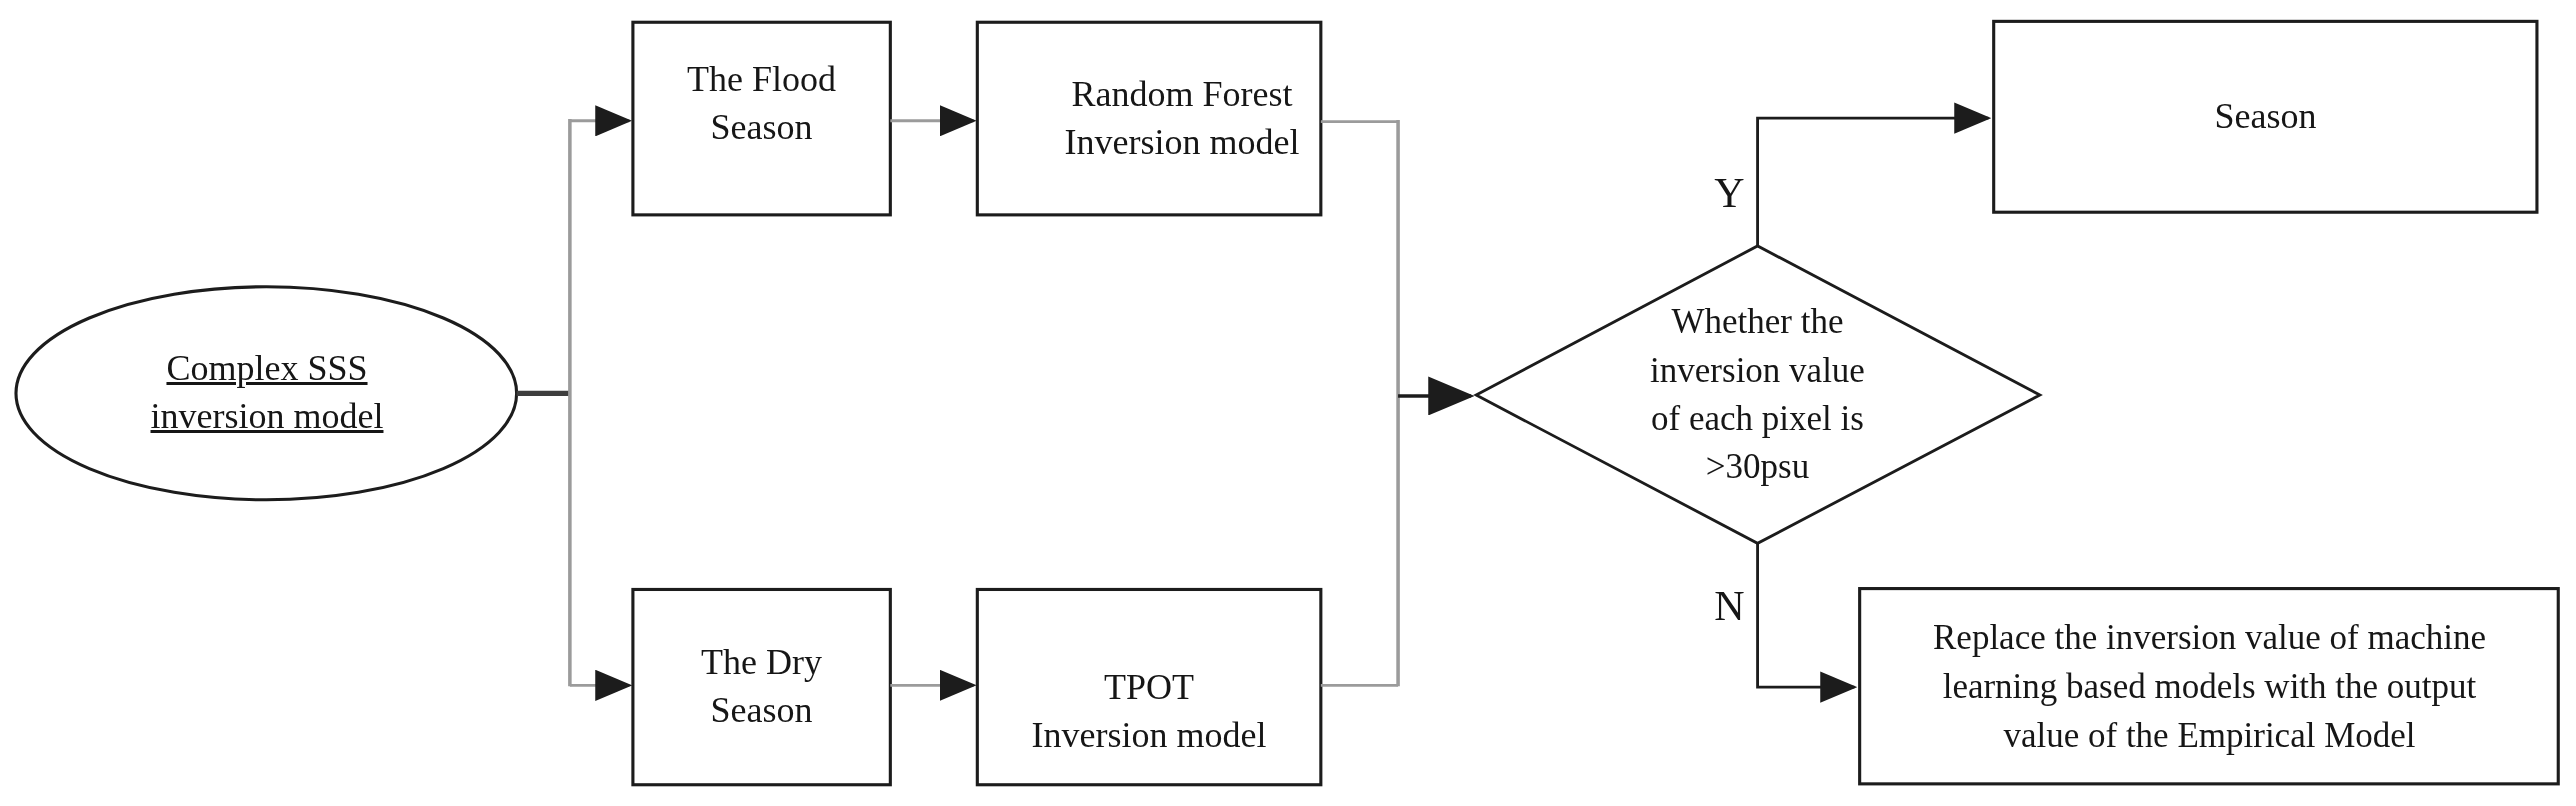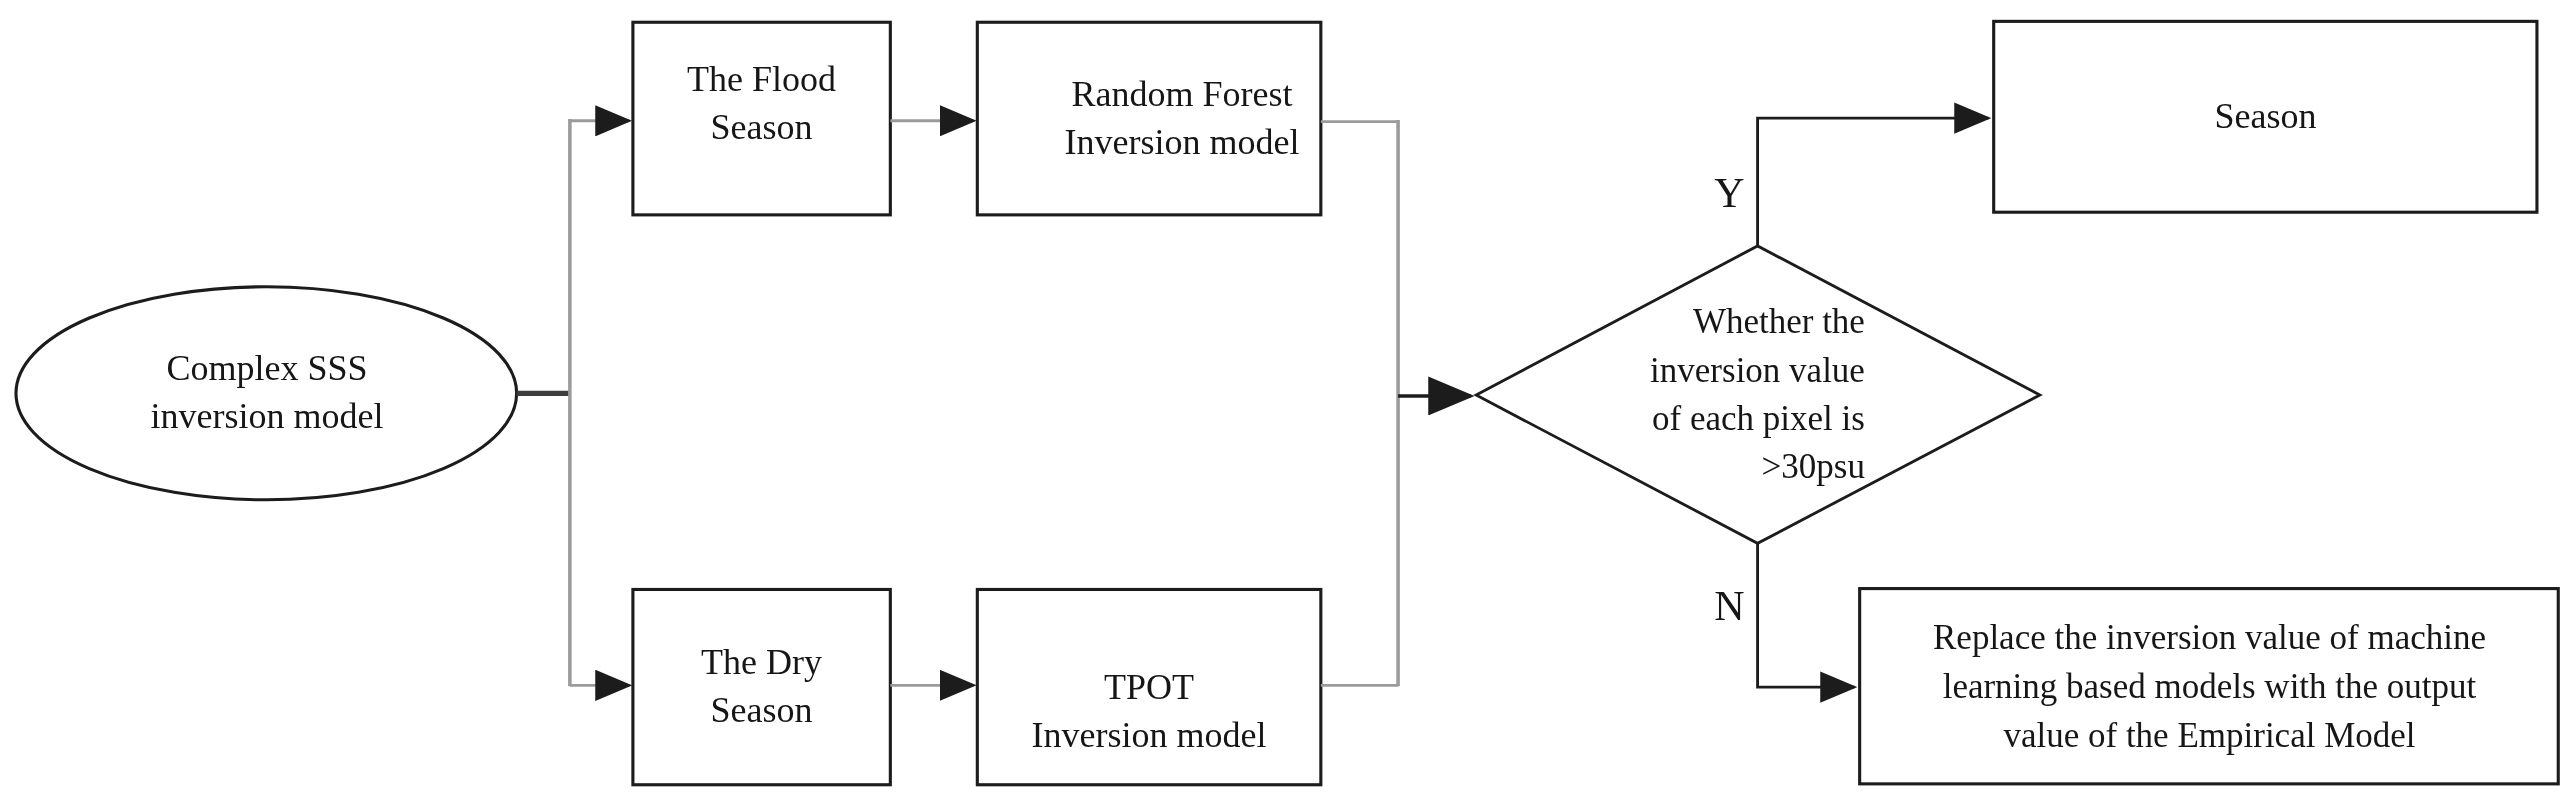--- a/index.html
+++ b/index.html
@@ -76,36 +76,36 @@
 
     <polyline points="1980,277 1980,133 2240,133" fill="none" stroke="#1c1c1c" stroke-width="3.2" marker-end="url(#arrowBlack)"></polyline>
 
     <polyline points="1980,612 1980,774 2089,774" fill="none" stroke="#1c1c1c" stroke-width="3.2" marker-end="url(#arrowBlack)"></polyline>
 
     <rect x="2246" y="24" width="612" height="215" fill="#ffffff" stroke="#1c1c1c" stroke-width="3.5"></rect>
 
     <rect x="2095" y="663" width="787" height="220" fill="#ffffff" stroke="#1c1c1c" stroke-width="3.5"></rect>
   </svg>
 
-  <div class="label" style="left:36px; top:304px; width:462px; height:178px;">Complex SSS
+  <div class="label" style="left:36px; top:304px; width:462px; height:178px;text-decoration:underline;">Complex SSS
 inversion model</div>
 
   <div class="label" style="left:633px; top:22px; width:257px; height:164px;">The Flood
 Season</div>
 
   <div class="label" style="left:977px; top:22px; width:344px; height:193px;padding-left:33px;">Random Forest
 Inversion model</div>
 
   <div class="label" style="left:633px; top:589px; width:257px; height:195px;">The Dry
 Season</div>
 
   <div class="label" style="left:977px; top:589px; width:344px; height:245px;">TPOT
 Inversion model</div>
 
-  <div class="label decision-text" style="left:1562px; top:293px; width:391px; height:204px;text-align:right;">Whether the
+  <div class="label decision-text" style="left:1562px; top:293px; width:391px; height:204px;">Whether the
 inversion value
 of each pixel is
 &gt;30psu</div>
 
   <div class="label" style="left:1994px; top:21px; width:543px; height:191px;">Season</div>
 
   <div class="label replace-text" style="left:1860px; top:589px; width:699px; height:195px;">Replace the inversion value of machine
 learning based models with the output
 value of the Empirical Model</div>
 

